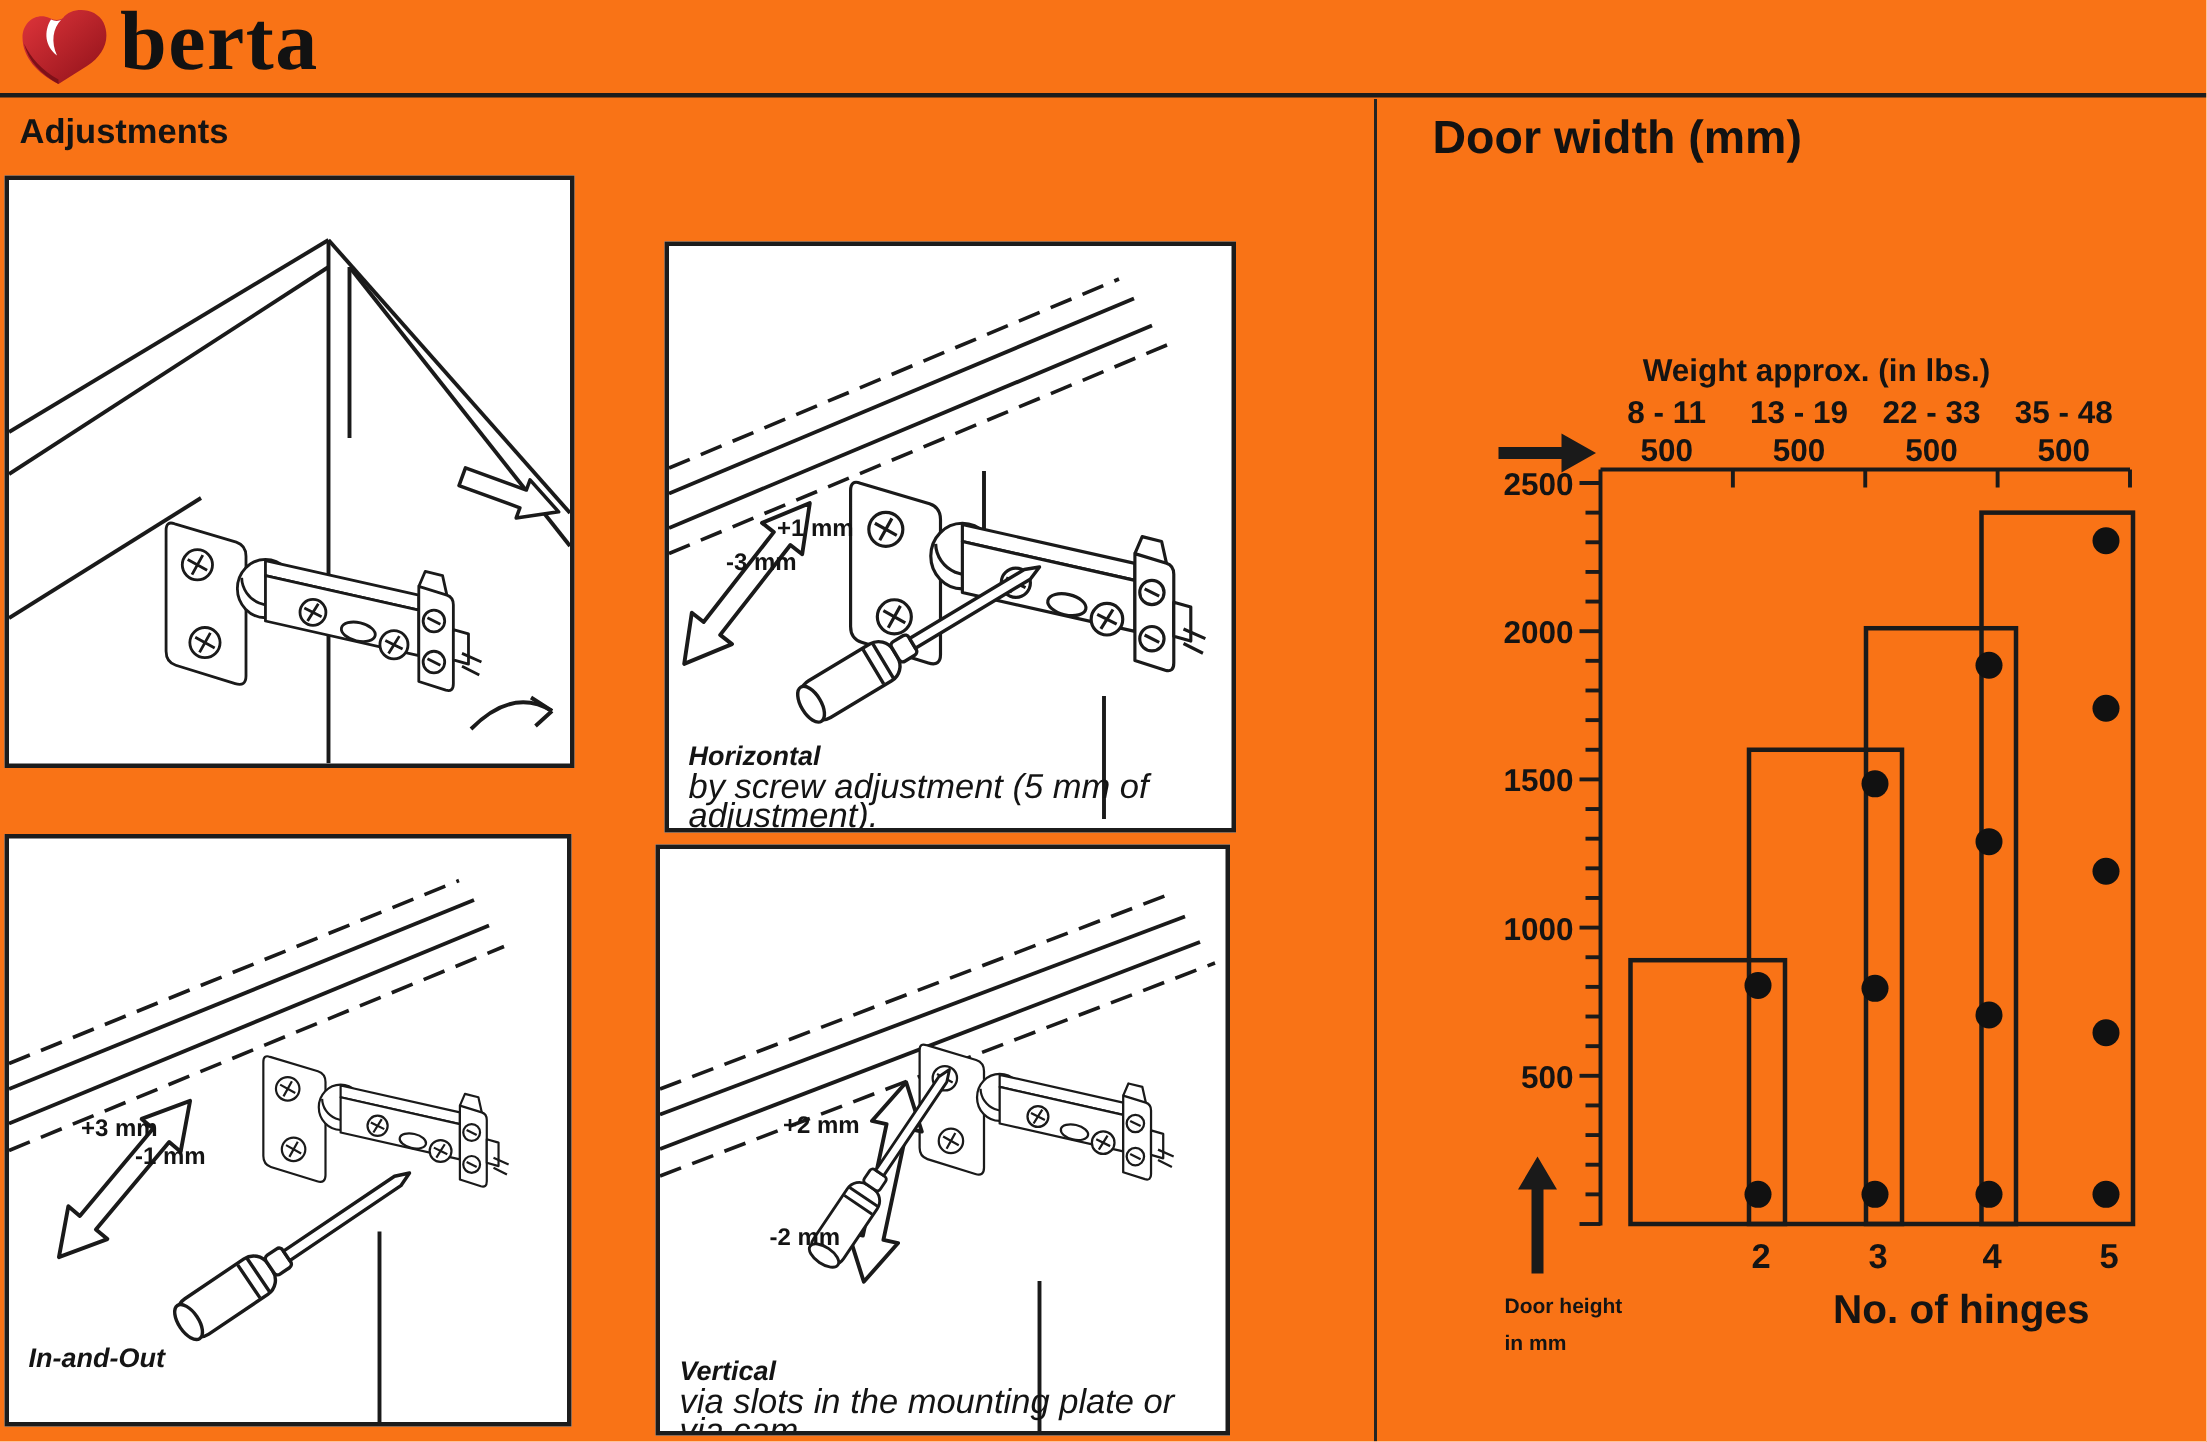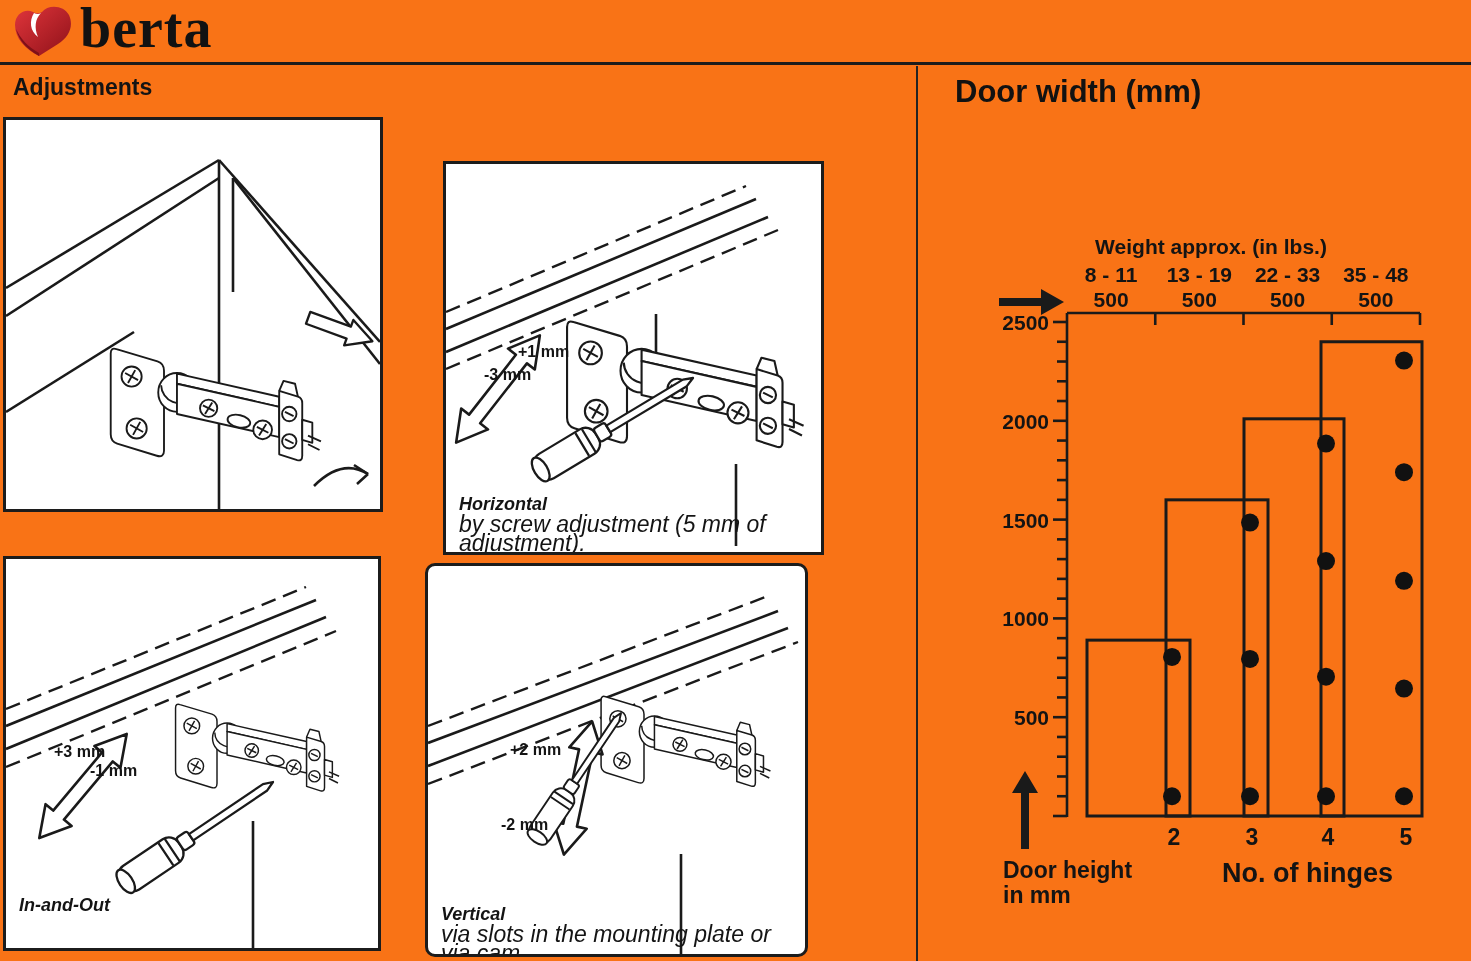--- a/index.html
+++ b/index.html
@@ -10,29 +10,29 @@
   .brand-name{position:absolute;left:80px;top:-4px;font-family:"Liberation Serif",serif;
     font-weight:700;font-size:56px;letter-spacing:1px;color:#121212;}
   .header-rule{position:absolute;left:0;top:62px;width:1471px;height:3px;background:#1c1c1c;}
   .section-title{position:absolute;left:13px;top:74px;font-weight:700;font-size:23px;color:#141414;}
   
   .panel{position:absolute;border:3px solid #1c1c1c;background:#fff;overflow:hidden;}
   .panel svg.scene{position:absolute;left:0;top:0;}
   .p1{left:3px;top:117px;width:374px;height:389px;}
   .p2{left:443px;top:117px;width:375px;height:388px;margin-top:44px;}
   .p3{left:3px;top:532px;width:372px;height:389px;margin-top:24px;}
-  .p4{left:425px;top:563px;width:377px;height:388px;border-radius:10px;}
+  .p4{left:437px;top:563px;width:377px;height:388px;}
   .cap{position:absolute;left:13px;font-style:italic;}
   .cap-title{font-weight:700;font-size:18px;}
   .cap-body{font-size:23px;line-height:19px;white-space:pre-line;}
   .plabel{font:700 16px "Liberation Sans",sans-serif;fill:#141414;}
   .divider{position:absolute;left:916px;top:66px;width:2px;height:895px;background:#242424;}
   
   .chart-title{position:absolute;left:955px;top:74px;font-weight:700;font-size:31px;color:#121212;}
-  .ylabel{position:absolute;left:1003px;top:858px;font-weight:700;font-size:23px;line-height:25px;white-space:pre-line;}
+  .ylabel{position:absolute;left:1003px;top:858px;font-weight:700;font-size:14px;line-height:25px;white-space:pre-line;}
   .xlabel{position:absolute;left:1222px;top:858px;font-weight:700;font-size:27px;}
   .ct{font:700 21px "Liberation Sans",sans-serif;fill:#141414;}
   .cat{font:700 23px "Liberation Sans",sans-serif;fill:#141414;}
   .ln{stroke:#1a1a1a;stroke-width:2.6;fill:none;}
   .dash{stroke:#1a1a1a;stroke-width:2.4;fill:none;stroke-dasharray:15 8;}
 </style>
 </head>
 <body>
 
 <svg width="0" height="0" style="position:absolute" aria-hidden="true">

